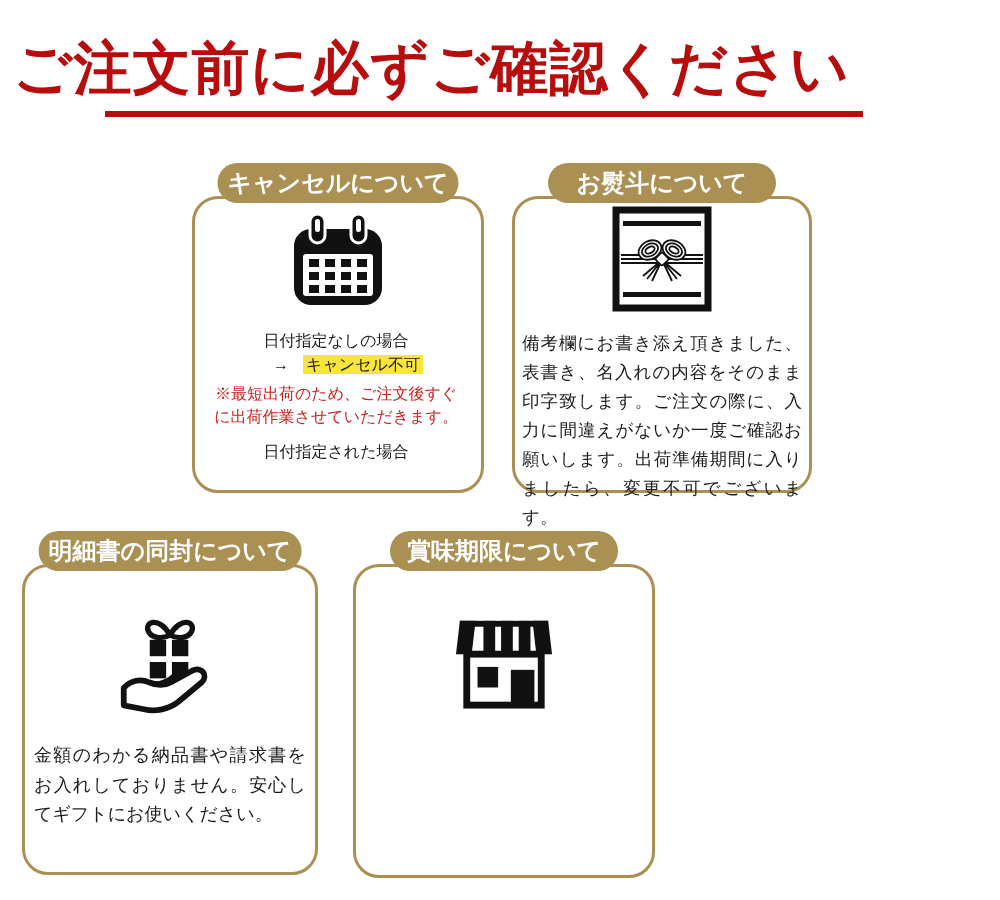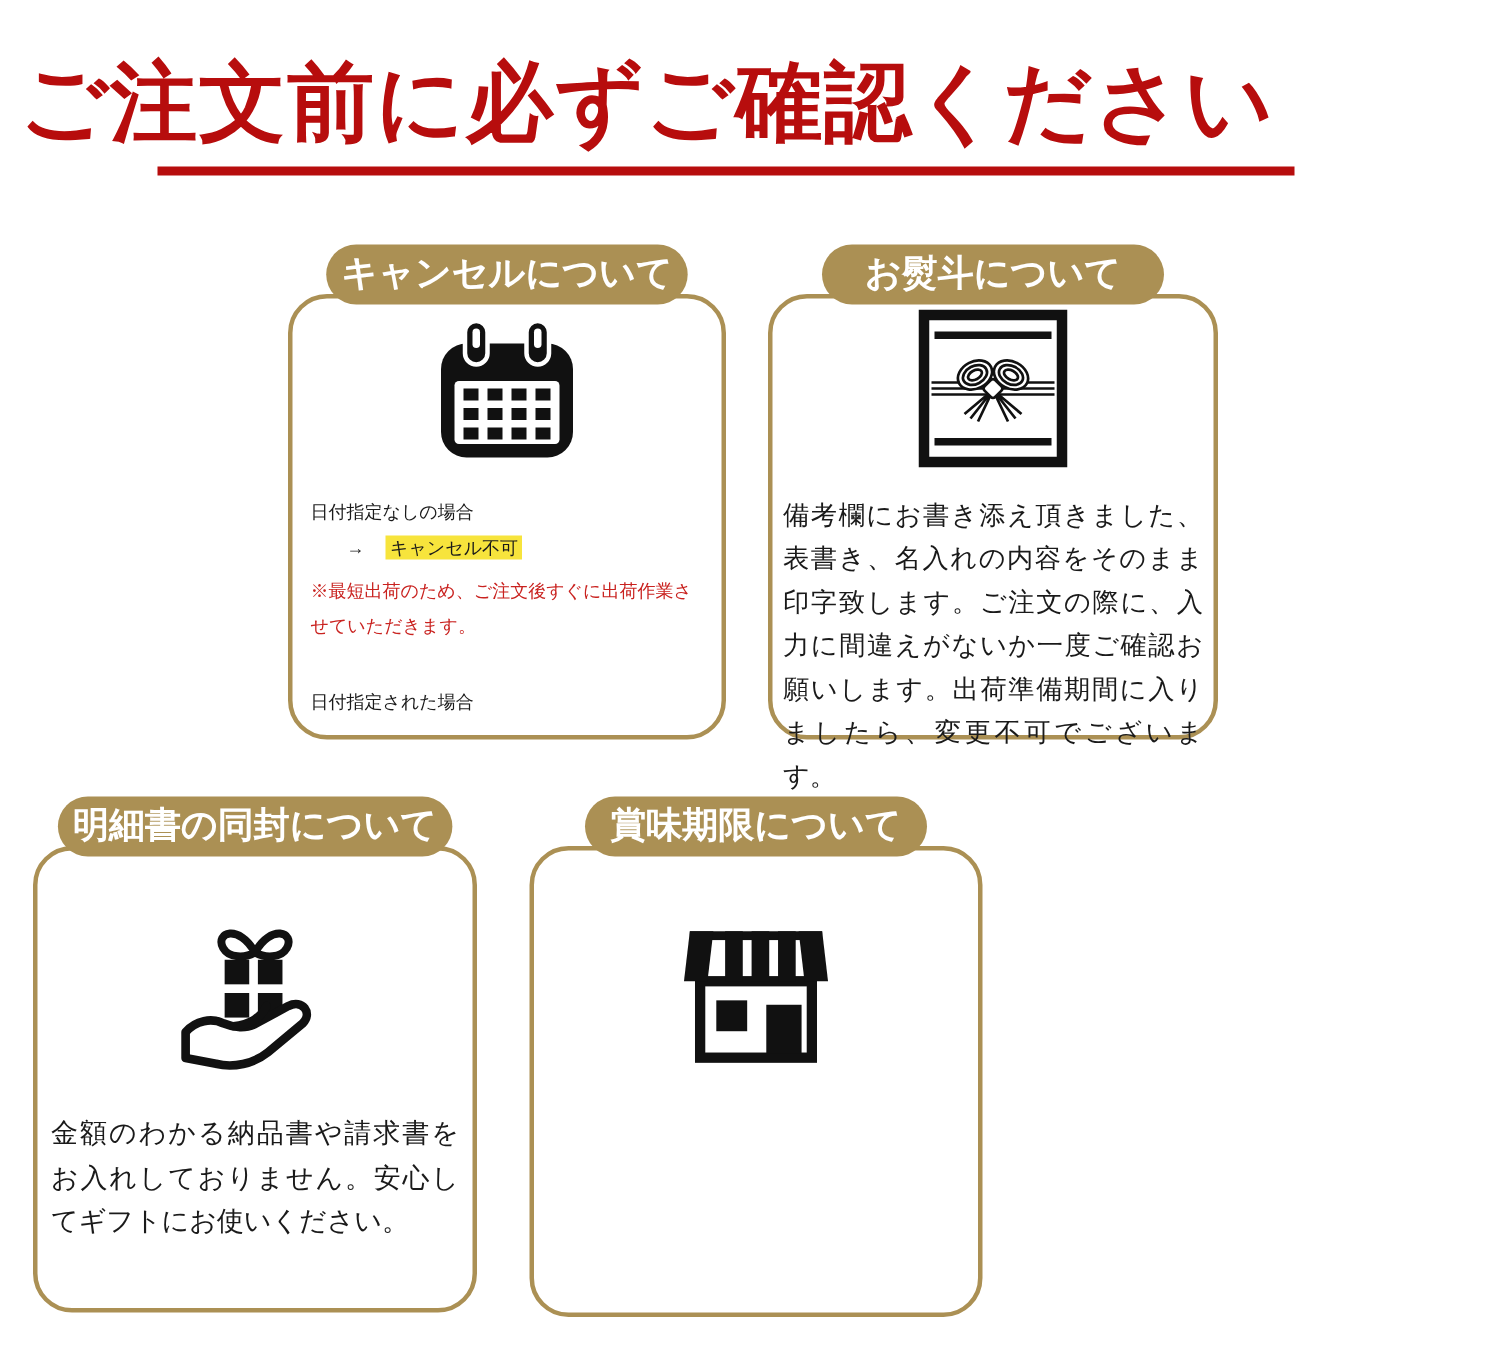--- a/index.html
+++ b/index.html
@@ -50,26 +50,26 @@
   .row2 .icon-wrap{margin-top:40px;height:110px;}
   .card-body{
     font-size:17.5px;line-height:29px;text-align:justify;text-align-last:left;
     margin:14px 7px 0;color:var(--ink);
   }
   #card-invoice .card-body{margin:24px 9px 0;font-size:18px;line-height:29.5px;}
   #card-expiry  .card-body{margin:24px 9px 0;}
   #card-shipping .card-body{margin:24px 9px 0;line-height:30px;}
   .hl{background:var(--highlight);padding:1px 3px;}
   
-  .cancel-body{margin:14px 16px 0 12px;font-size:12px;}
+  .cancel-body{margin:14px 16px 0 12px;font-size:16px;text-align:center;}
   .case-label{line-height:24px;}
   .arrow-row{line-height:24px;padding-left:24px;}
   .arrow-row .arrow{margin-right:14px;}
   .note{color:var(--note-red);line-height:22.5px;margin-top:6px;}
-  .case2{margin-top:28px;}
+  .case2{margin-top:12px;}
   svg{display:block;}
 </style>
 </head>
 <body>
 
 <div class="page">
 
   <div class="main-title">ご注文前に必ずご確認ください</div>
   <div class="title-underline"></div>
 

